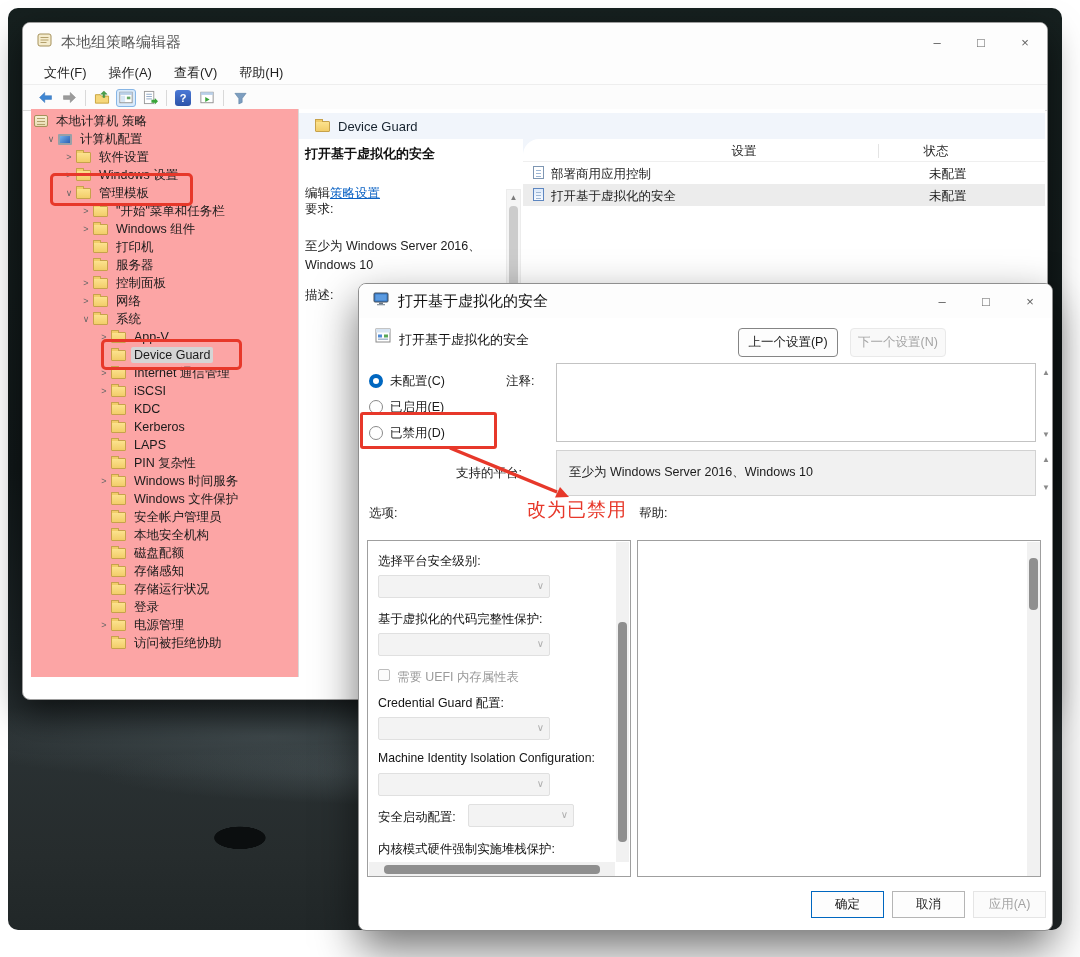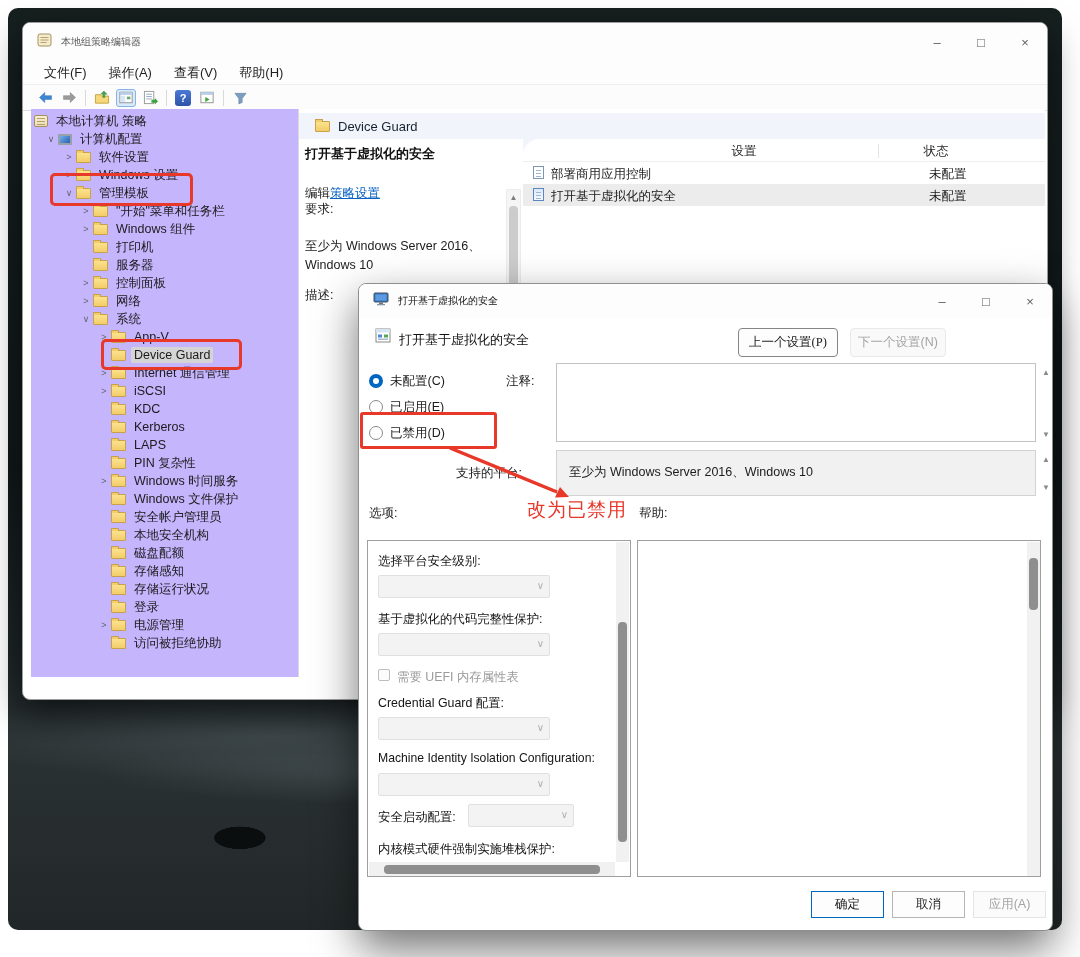--- a/index.html
+++ b/index.html
@@ -13,36 +13,36 @@
       radial-gradient(30% 4% at 72% 85%, rgba(120,140,146,.22), transparent 70%),
       radial-gradient(6% 3% at 68% 87%, #0a0d0e 60%, transparent 62%),
       radial-gradient(5% 2.6% at 57% 93%, #0a0d0e 60%, transparent 62%),
       radial-gradient(4% 2% at 22% 90%, #0b0e0f 60%, transparent 62%),
       linear-gradient(180deg,#16201f 0%,#111819 50%,#1d2527 70%,#2a3133 80%,#262c2d 92%,#212728 100%);}
   
   .win{position:absolute;left:22px;top:22px;width:1026px;height:678px;background:#fff;
     border:1px solid #9d9d9d;border-radius:8px;box-shadow:0 14px 34px rgba(0,0,0,.55);z-index:10;overflow:hidden;}
   .tbar{position:absolute;left:0;top:0;right:0;height:38px;display:flex;align-items:center;background:#fdfdfd;}
   .tbar .ticn{margin-left:14px;}
-  .tbar .ttxt{margin-left:9px;font-size:10px;color:#5a5a5a;}
+  .tbar .ttxt{margin-left:9px;font-size:15px;color:#5a5a5a;}
   .wctrls{margin-left:auto;display:flex;height:100%;}
   .wc{width:44px;display:flex;align-items:center;justify-content:center;font-size:13px;color:#5f5f5f;}
   .mbar{position:absolute;left:0;top:38px;right:0;height:24px;display:flex;align-items:center;
     padding-left:10px;border-bottom:1px solid #eeeeee;background:#fdfdfd;}
   .mitem{font-size:13px;color:#1f1f1f;padding:2px 11px;}
   .tools{position:absolute;left:0;top:62px;right:0;height:26px;display:flex;align-items:center;
     padding-left:10px;border-bottom:1px solid #dcdcdc;background:#fcfcfc;}
   .tico{width:20px;height:18px;display:flex;align-items:center;justify-content:center;margin:0 2px;}
   .tsep{width:1px;height:16px;background:#d9d9d9;margin:0 4px;}
   .hexico{width:16px;height:16px;border-radius:3px;background:linear-gradient(#4b79d6,#2d54a9);
     color:#fff;font-size:11px;font-weight:bold;display:flex;align-items:center;justify-content:center;}
   .hl{border:1px solid #86b5e5;background:#d9eafb;border-radius:3px;}
   
   .treepane{position:absolute;left:8px;top:86px;width:268px;height:568px;border-right:1px solid #dadada;
-    overflow:hidden;padding-top:3px;background:#c4b5fd;}
+    overflow:hidden;padding-top:3px;background:#fca5a5;}
   .titem{display:flex;align-items:center;height:18px;font-size:12.5px;color:#1b1b1b;white-space:nowrap;}
   .chev{width:14px;text-align:center;font-size:9px;color:#666;line-height:1;flex:none;}
   .ticon{flex:none;margin-right:5px;position:relative;}
   .tlabel{padding:1px 3px;border-radius:2px;}
   .titem.sel .tlabel{background:#d5d5d5;}
   .lv0{padding-left:3px;}
   .lv1{padding-left:13px;} .lv2{padding-left:31px;} .lv3{padding-left:48px;} .lv4{padding-left:66px;}
   .ic-folder .ticon{width:15px;height:11px;background:linear-gradient(#fce28e,#f2cd69);
     border:1px solid #c7a24b;border-radius:1px;}
   .ic-folder .ticon::before{content:"";position:absolute;left:-1px;top:-3px;width:6px;height:2px;
@@ -95,21 +95,21 @@
     clip-path:polygon(0 0,100% 0,82% 100%,18% 100%);display:flex;align-items:center;justify-content:center;
     font-size:12px;color:#1b1b1b;}
   
   .dlg{position:absolute;left:358px;top:283px;width:695px;height:648px;background:#fff;
     border:1px solid #8f8f8f;border-radius:8px;box-shadow:0 18px 44px rgba(0,0,0,.55);z-index:20;overflow:hidden;}
   .dlg .tbar{height:34px;}
   .dtitle2{position:absolute;left:40px;top:47px;font-size:13px;color:#111;}
   .dicon2{position:absolute;left:16px;top:44px;}
   .navbtn{position:absolute;height:29px;font-size:12.5px;border-radius:4px;display:flex;
     align-items:center;justify-content:center;}
-  .nav1{left:379px;top:44px;width:100px;background:#fdfdfd;border:1px solid #858585;color:#1b1b1b;font-family:Liberation Serif, serif;}
+  .nav1{left:379px;top:44px;width:100px;background:#fdfdfd;border:1px solid #858585;color:#1b1b1b;}
   .nav2{left:491px;top:44px;width:96px;background:#f9f9f9;border:1px solid #e9e9e9;color:#a5a5a5;}
   .radios{position:absolute;left:10px;top:88px;}
   .rrow{display:flex;align-items:center;height:18px;margin-bottom:8px;}
   .radio{width:14px;height:14px;border:1px solid #8a8a8a;border-radius:50%;background:#fff;flex:none;}
   .radio.on{border:4.5px solid #0067c0;}
   .rtext{margin-left:7px;font-size:12.5px;color:#1b1b1b;}
   .dlbl{position:absolute;font-size:12.5px;color:#1b1b1b;}
   .cmtbox{position:absolute;left:197px;top:79px;width:480px;height:79px;border:1px solid #c3c3c3;background:#fff;
     font-size:12.5px;padding:4px 6px;color:#1b1b1b;}
   .platbox{position:absolute;left:197px;top:166px;width:480px;height:46px;border:1px solid #d2d2d2;

